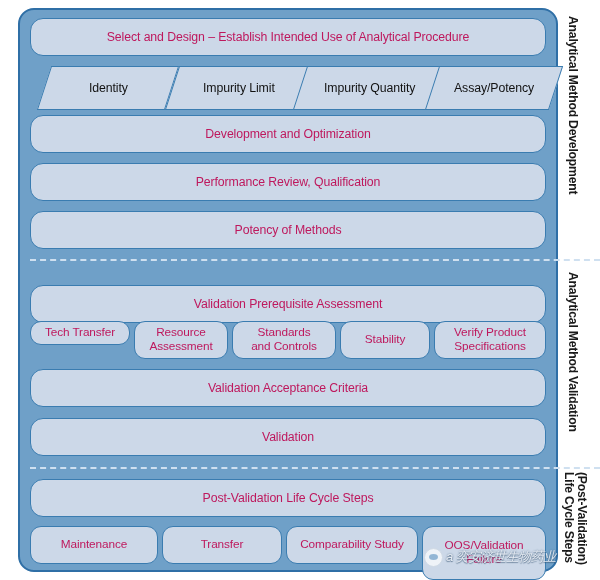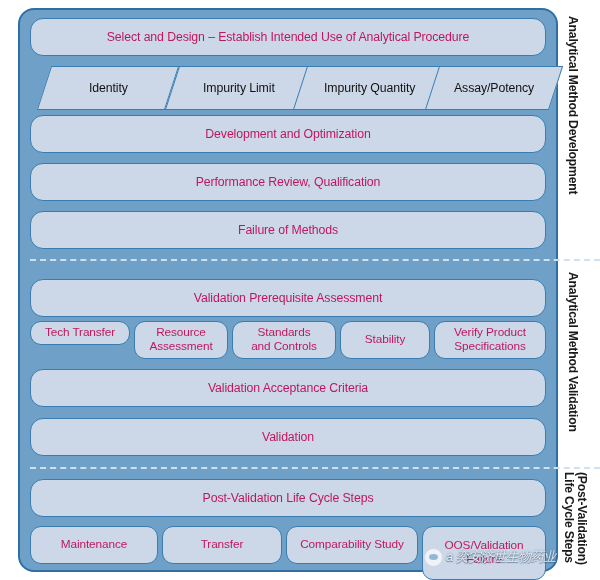--- a/index.html
+++ b/index.html
@@ -135,25 +135,25 @@
     <span>Impurity Quantity</span>
   </div>
   <div class="par" style="left:432px; top:66px; width:124px;">
     <span>Assay/Potency</span>
   </div>
 
   <div class="box wide" style="top:115px;">Development and Optimization</div>
 
   <div class="box wide" style="top:163px;">Performance Review, Qualification</div>
 
-  <div class="box wide" style="top:211px;">Failure of Methods</div>
+  <div class="box wide" style="top:211px;">Potency of Methods</div>
 
   <div class="dash" style="top:259px;"></div>
 
-  <div class="box wide" style="top:279px;">Validation Prerequisite Assessment</div>
+  <div class="box wide" style="top:285px;">Validation Prerequisite Assessment</div>
 
   <div class="box small" style="left:30px;  top:321px; width:100px; height:24px; white-space:pre-line;">Tech Transfer</div>
   <div class="box small" style="left:134px; top:321px; width:94px;  height:38px; white-space:pre-line;">Resource
 Assessment</div>
   <div class="box small" style="left:232px; top:321px; width:104px; height:38px; white-space:pre-line;">Standards
 and Controls</div>
   <div class="box small" style="left:340px; top:321px; width:90px;  height:38px; white-space:pre-line;">Stability</div>
   <div class="box small" style="left:434px; top:321px; width:112px; height:38px; white-space:pre-line;">Verify Product
 Specifications</div>
 

